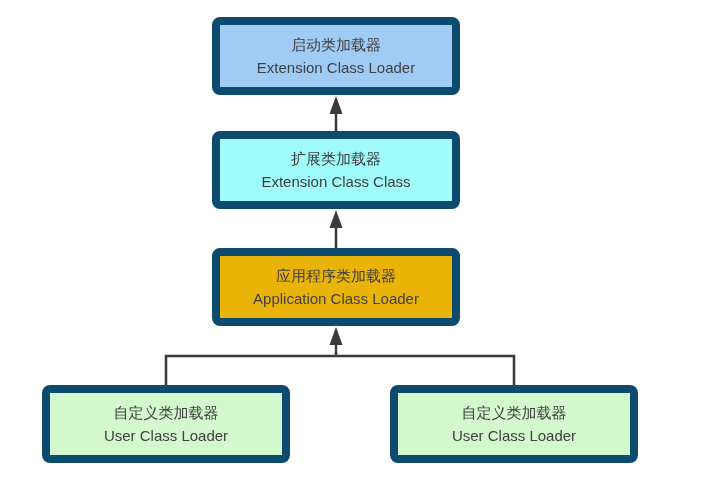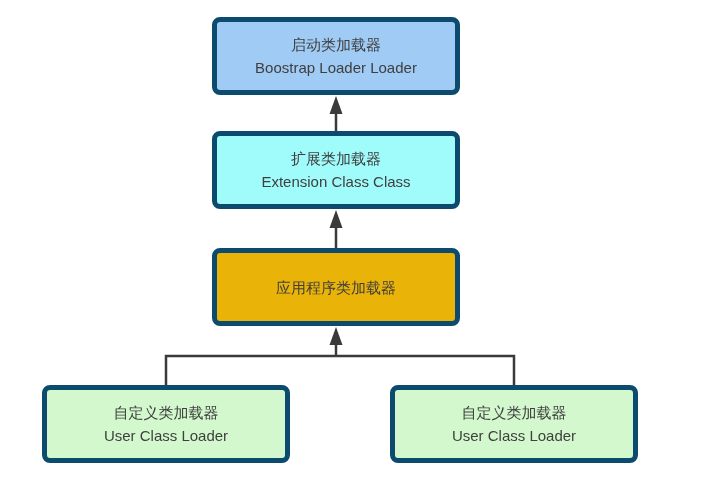--- a/index.html
+++ b/index.html
@@ -15,21 +15,21 @@
   .connectors {
     position: absolute;
     left: 0; top: 0;
     width: 701px; height: 490px;
     pointer-events: none;
   }
   .node {
     position: absolute;
     width: 248px;
     height: 78px;
-    border: 5px solid #0c4a6e;
+    border: 8px solid #0c4a6e;
     border-radius: 8px;
     display: flex;
     flex-direction: column;
     justify-content: center;
     align-items: center;
     text-align: center;
     color: #3f3f3f;
     font-size: 15px;
     line-height: 23px;
   }
@@ -59,30 +59,31 @@
 
     <g>
       <path d="M166 387 L166 356 L514 356 L514 387" fill="none" stroke-width="2.5" stroke="#3a3a3a"></path>
       <line x1="336" y1="356" x2="336" y2="344" stroke-width="2.5" stroke="#3a3a3a"></line>
       <polygon points="336,327 329.5,345 342.5,345" fill="#3a3a3a"></polygon>
     </g>
   </svg>
 
   <div class="node n-bootstrap" style="background-color: rgb(159, 203, 244);">
     <div class="zh">启动类加载器</div>
-    <div class="en">Boostrap Loader Loader</div>
+    <div class="en">Extension Class Loader</div>
   </div>
 
   <div class="node n-extension" style="background-color: rgb(160, 251, 251); text-align: right;">
     <div class="zh">扩展类加载器</div>
     <div class="en">Extension Class Class</div>
   </div>
 
   <div class="node n-application" style="background-color: #eab308;">
     <div class="zh">应用程序类加载器</div>
+    <div class="en">Application Class Loader</div>
   </div>
 
   <div class="node n-user-left" style="background-color: rgb(211, 248, 205);">
     <div class="zh">自定义类加载器</div>
     <div class="en">User Class Loader</div>
   </div>
 
   <div class="node n-user-right" style="background-color: rgb(211, 248, 205);">
     <div class="zh">自定义类加载器</div>
     <div class="en">User Class Loader</div>

